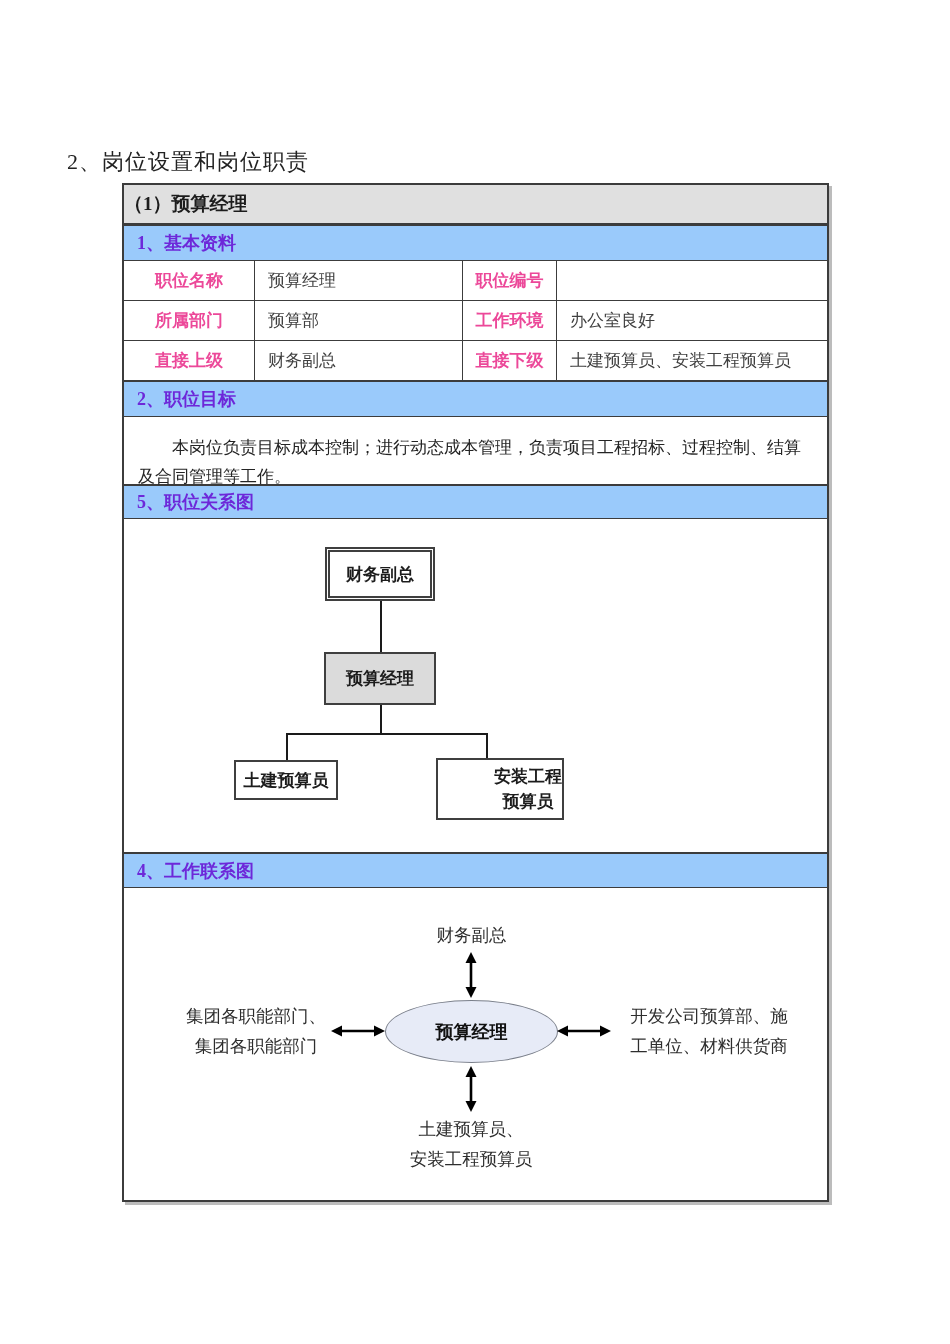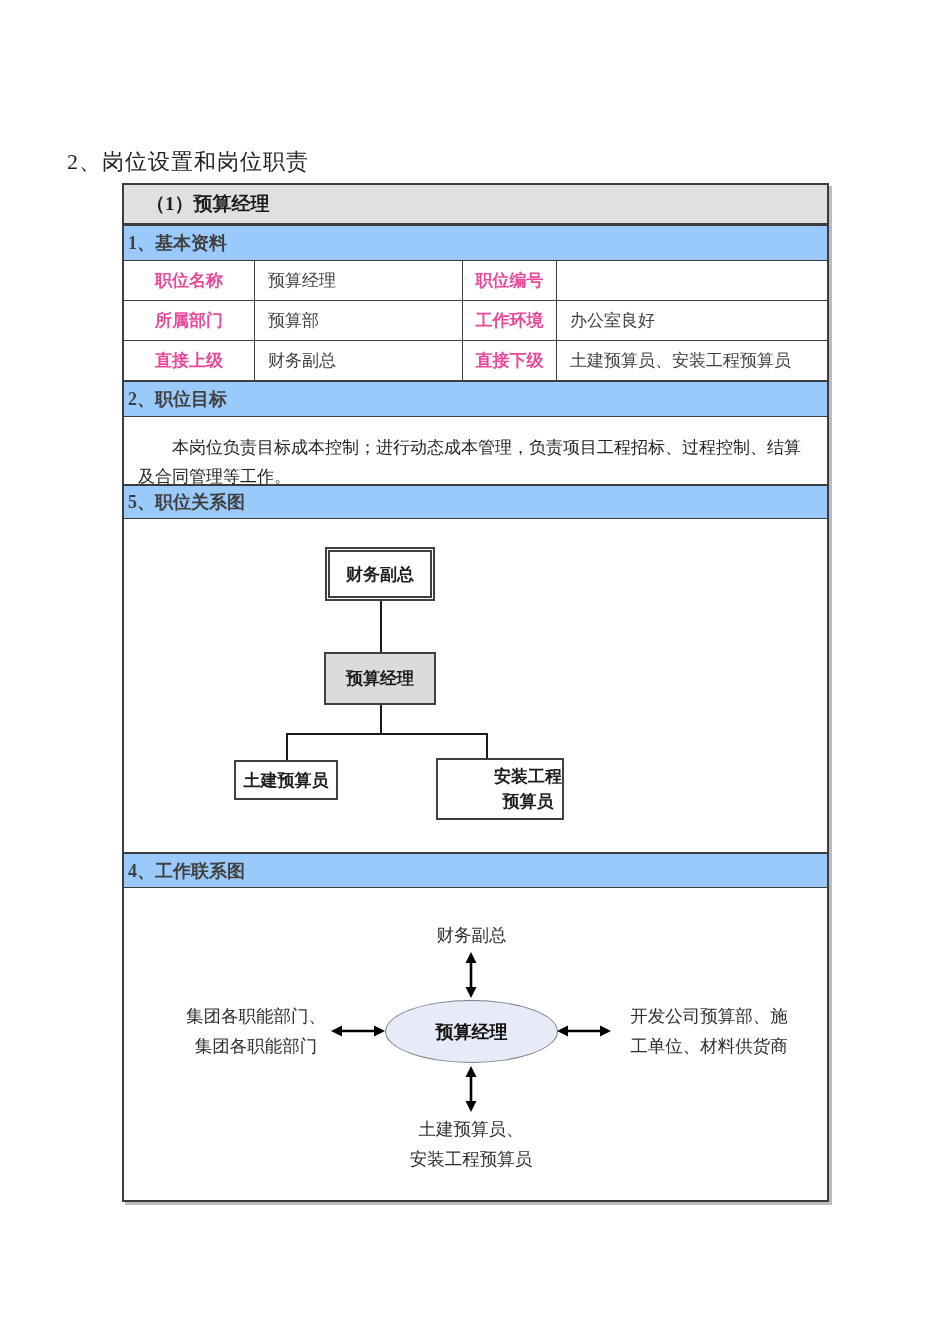--- a/index.html
+++ b/index.html
@@ -22,29 +22,29 @@
   }
   .doc-table{
     position:absolute; left:122px; top:183px; width:707px;
     border:2px solid var(--bdark);
     box-shadow:3px 3px 0 #bcbcbc;
     background:#fff;
   }
   .row-title{
     height:40px; background:var(--titlegray);
     border-bottom:2px solid var(--bdark);
-    display:flex; align-items:center; padding-left:22px;
+    display:flex; align-items:center; 
     font-weight:bold; font-size:19px;
   }
   .row-blue{
     background:var(--blue);
     border-bottom:1.5px solid var(--bdark);
     border-top:1px solid var(--bdark);
-    display:flex; align-items:center; padding-left:4px;
-    font-weight:bold; font-size:18px; color:#404040;
+    display:flex; align-items:center; padding-left:13px;
+    font-weight:bold; font-size:18px; color:#6d28d9;
   }
   .row-blue.h36{ height:36px; }
   .row-blue.h35{ height:35px; }
   .row-blue.h34{ height:34px; }
   .grid-basic{ display:grid; grid-template-columns:131px 208px 94px 1fr; }
   .grid-basic .cell{
     height:40px; display:flex; align-items:center;
     border-bottom:1.5px solid var(--bdark);
     border-right:1.5px solid var(--bdark);
     font-size:17px;

